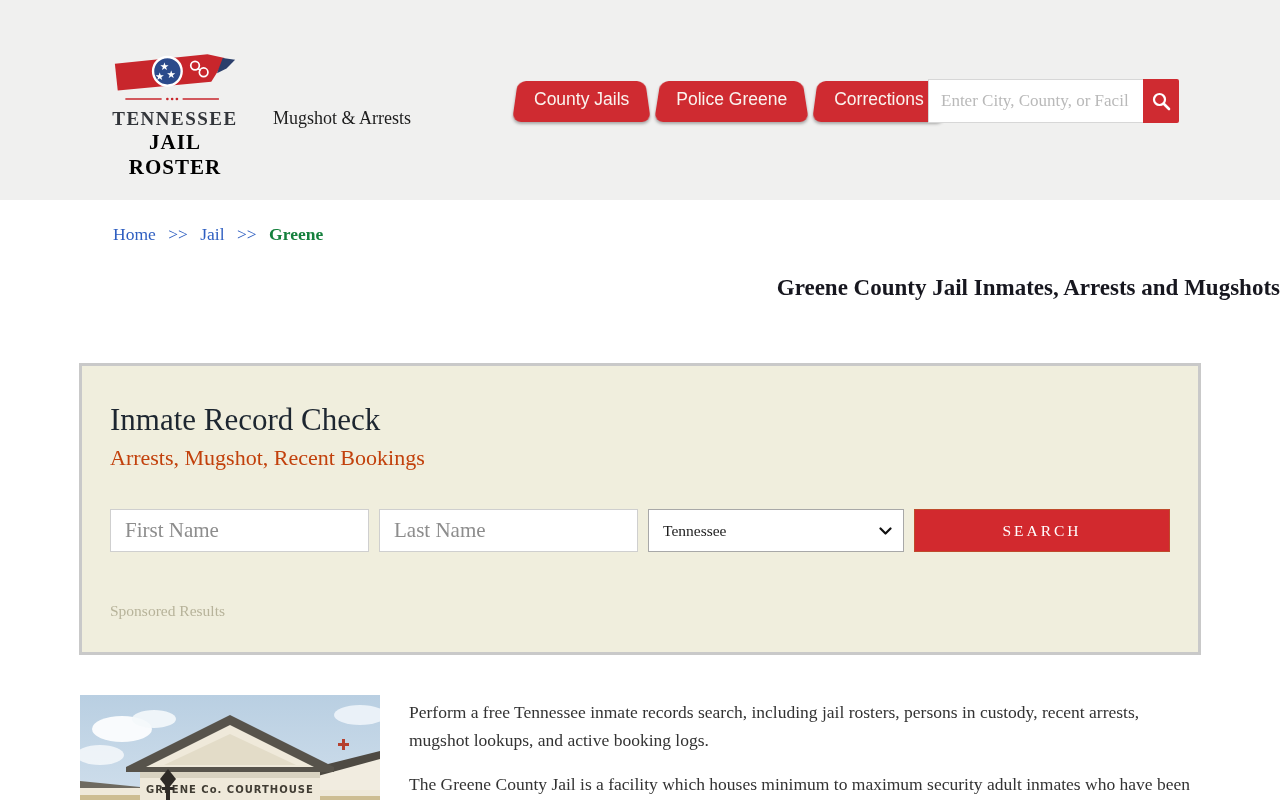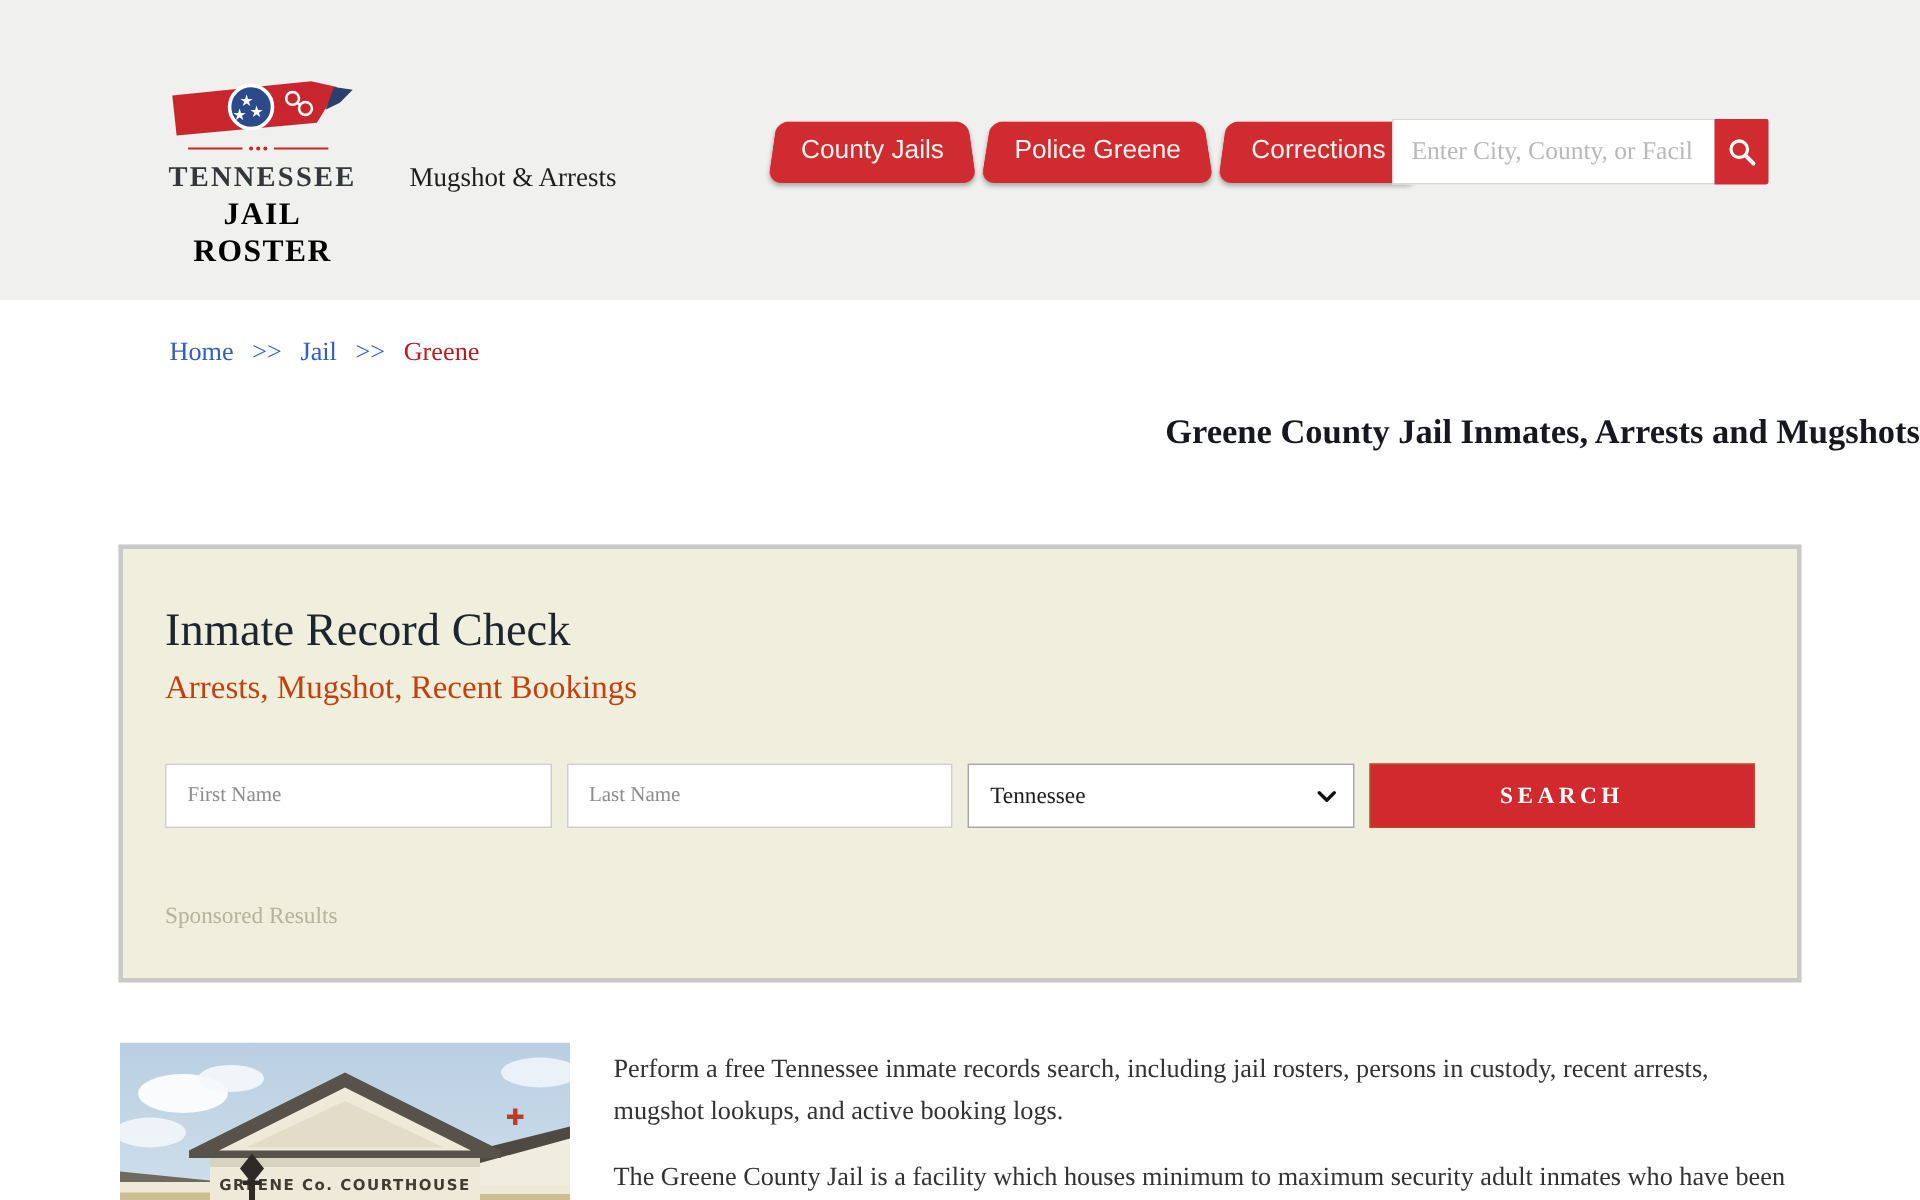--- a/index.html
+++ b/index.html
@@ -30,42 +30,42 @@
              background:#fff; padding:0 12px; font-size:17px;
              font-family:"Liberation Serif","DejaVu Serif",serif; color:#444; outline:none; }
   .header-search input::placeholder { color:#b9b9b9; }
   .header-search button { width:36px; height:44px; background:#cf2b31; border:none; cursor:pointer;
              display:flex; align-items:center; justify-content:center; border-radius:0 2px 2px 0; }
 
   
   .breadcrumb { padding:24px 0 0 113px; font-size:17.5px; }
   .breadcrumb a { color:#2f5fc1; text-decoration:none; cursor:pointer; }
   .breadcrumb .sep { color:#2f5fc1; margin:0 8px; }
-  .breadcrumb .current { color:#b91c1c; font-weight:normal; }
+  .breadcrumb .current { color:#15803d; font-weight:bold; }
 
   .page-title { margin-top:30px; text-align:right; font-size:23px; font-weight:bold; color:#17171f; }
 
   
   .panel { width:1122px; height:292px; margin:62px auto 0; background:#f0eedd;
            border:3px solid #c9c9c9; padding:36px 28px 0; }
   .panel-title { text-align:left; font-size:31px; color:#1d2630; }
   .panel-subtitle { text-align:left; font-size:22px; color:#c2410c; margin-top:7px; }
 
   .panel-form { display:flex; gap:10px; margin-top:38px; }
-  .panel-form .field { height:43px; background:#fff; font-size:14px;
+  .panel-form .field { height:43px; background:#fff; font-size:21px;
            font-family:"Liberation Serif","DejaVu Serif",serif; }
   .panel-form input { width:259px; border:1px solid #cfcfcf; padding:0 14px; color:#444; outline:none; }
   .panel-form input::placeholder { color:#8d8d8d; }
   .select-wrap { position:relative; width:259px; }
   .select-wrap select { width:100%; height:43px; border:1px solid #a8a8a8; background:#fff;
            padding:0 14px; font-size:15.5px; color:#1d1d1d; appearance:none; -webkit-appearance:none;
            font-family:"Liberation Serif","DejaVu Serif",serif; outline:none; cursor:pointer; }
   .select-wrap .chev { position:absolute; right:12px; top:18px; pointer-events:none; }
   .panel-form .search-btn { width:259px; height:43px; background:#d2292e; border:1px solid #bf4a2b;
-           color:#fff; font-size:15.5px; letter-spacing:3px; cursor:pointer; font-weight:700;
+           color:#fff; font-size:15.5px; letter-spacing:3px; cursor:pointer; font-weight:400;
            font-family:"Liberation Serif","DejaVu Serif",serif; }
 
   .sponsored { margin-top:50px; font-size:15.5px; color:#b7b39a; }
 
   
   .content { width:1120px; margin:40px auto 0; display:flex; gap:29px; }
   .courthouse { width:300px; flex:0 0 300px; }
   .courthouse svg { display:block; }
   .content-text { flex:1; font-size:17.5px; line-height:28px; color:#333; padding-top:3px; }
   .content-text p + p { margin-top:16px; }

